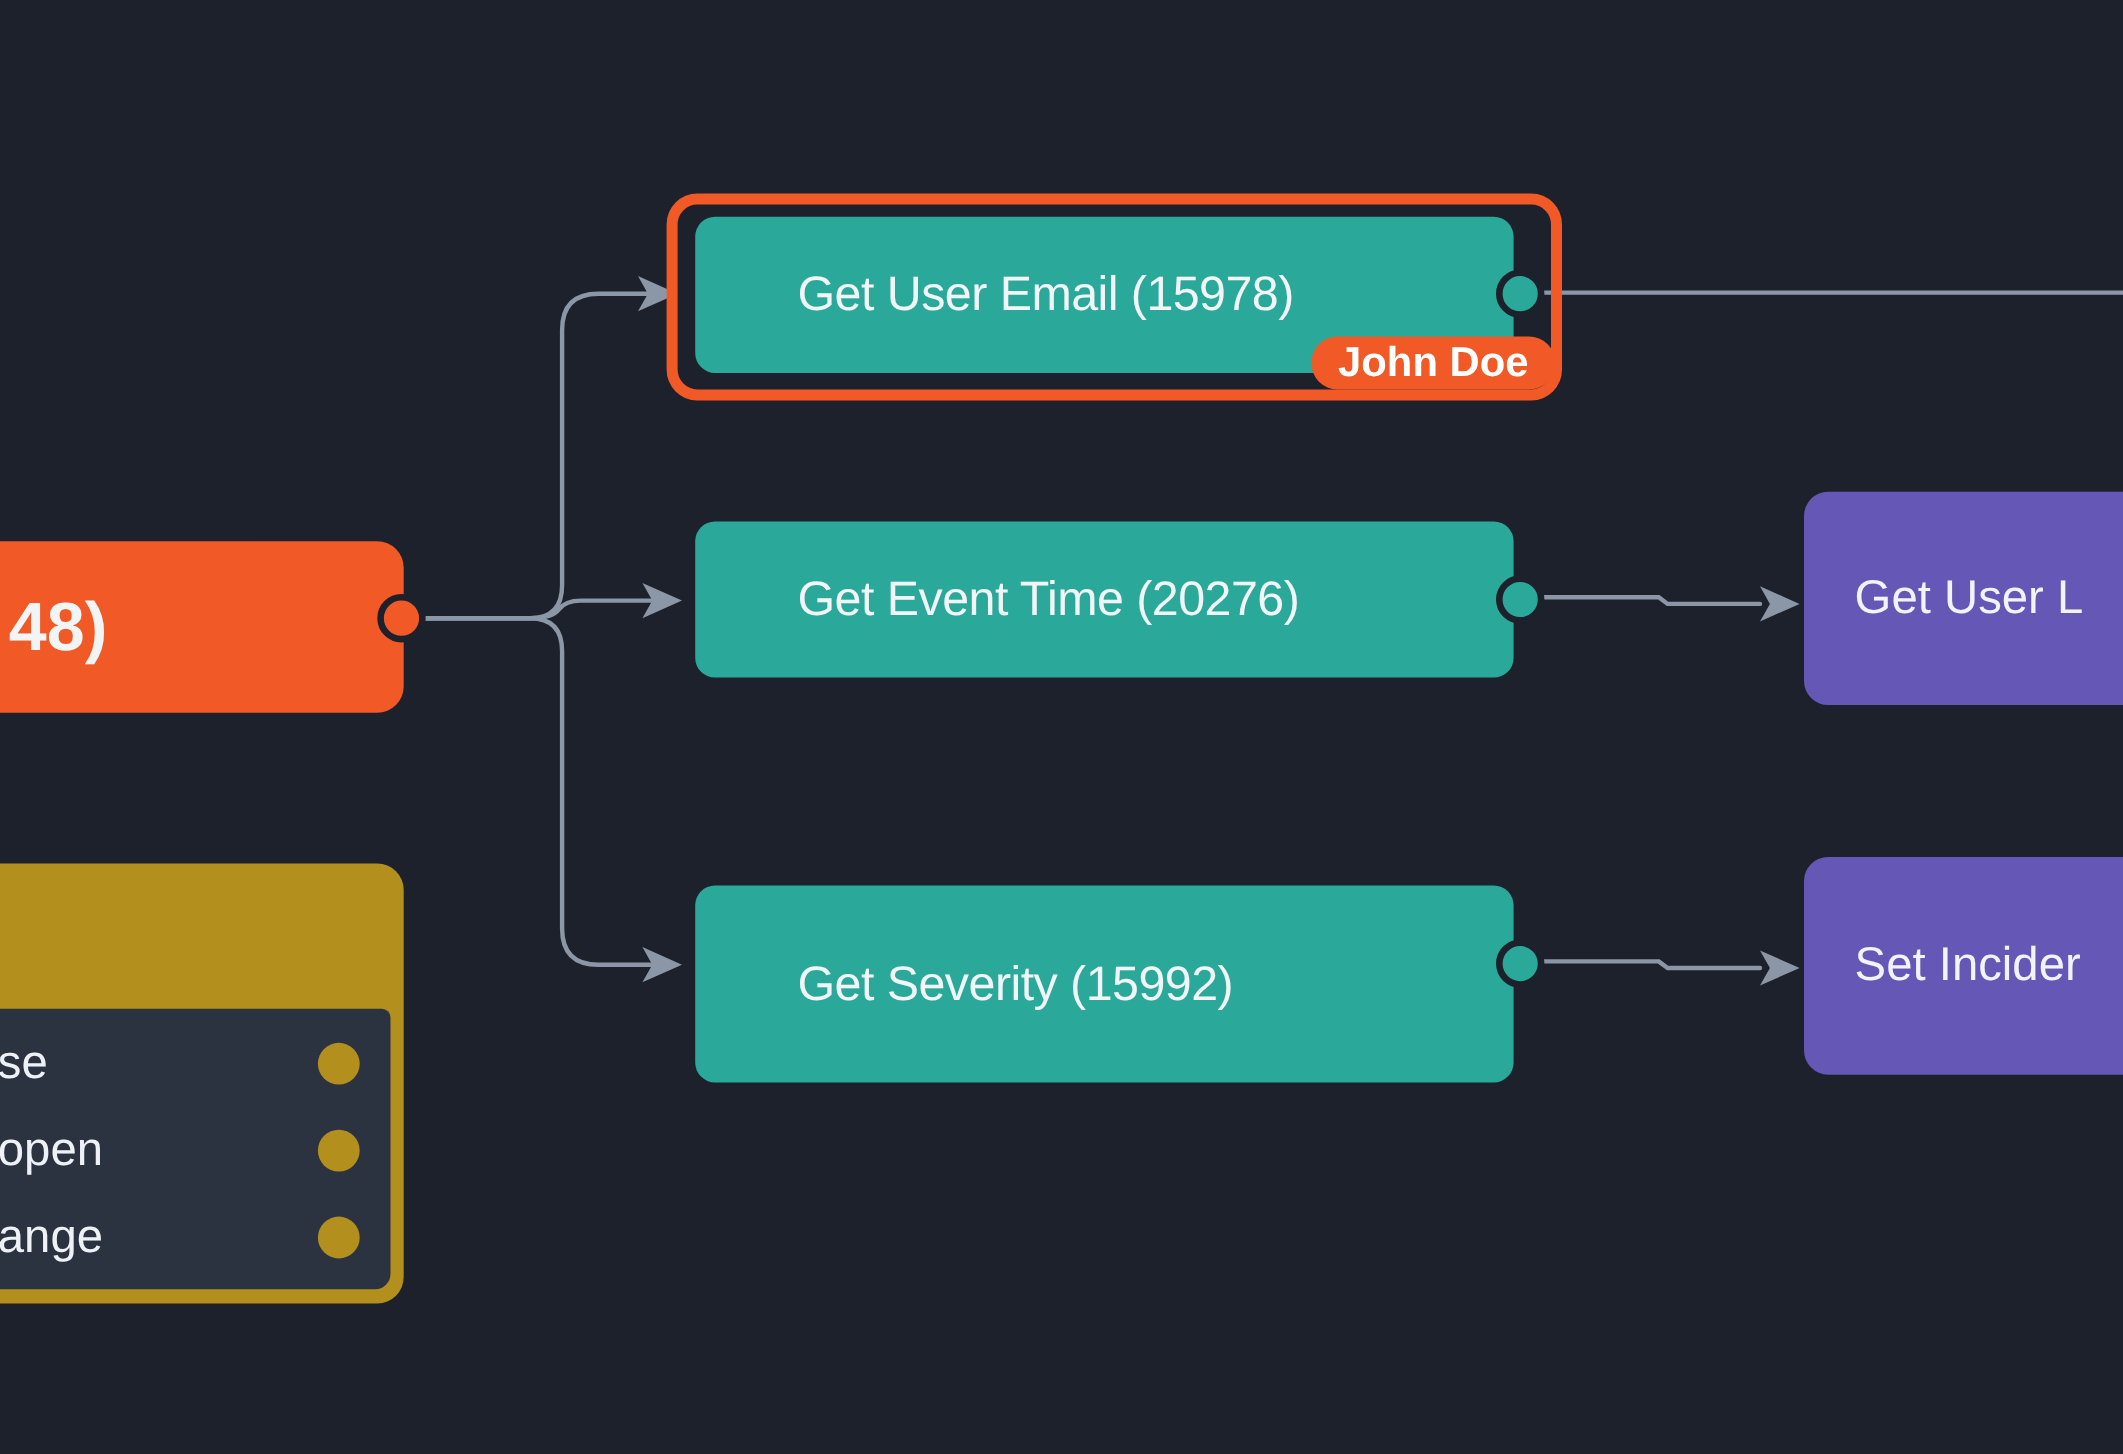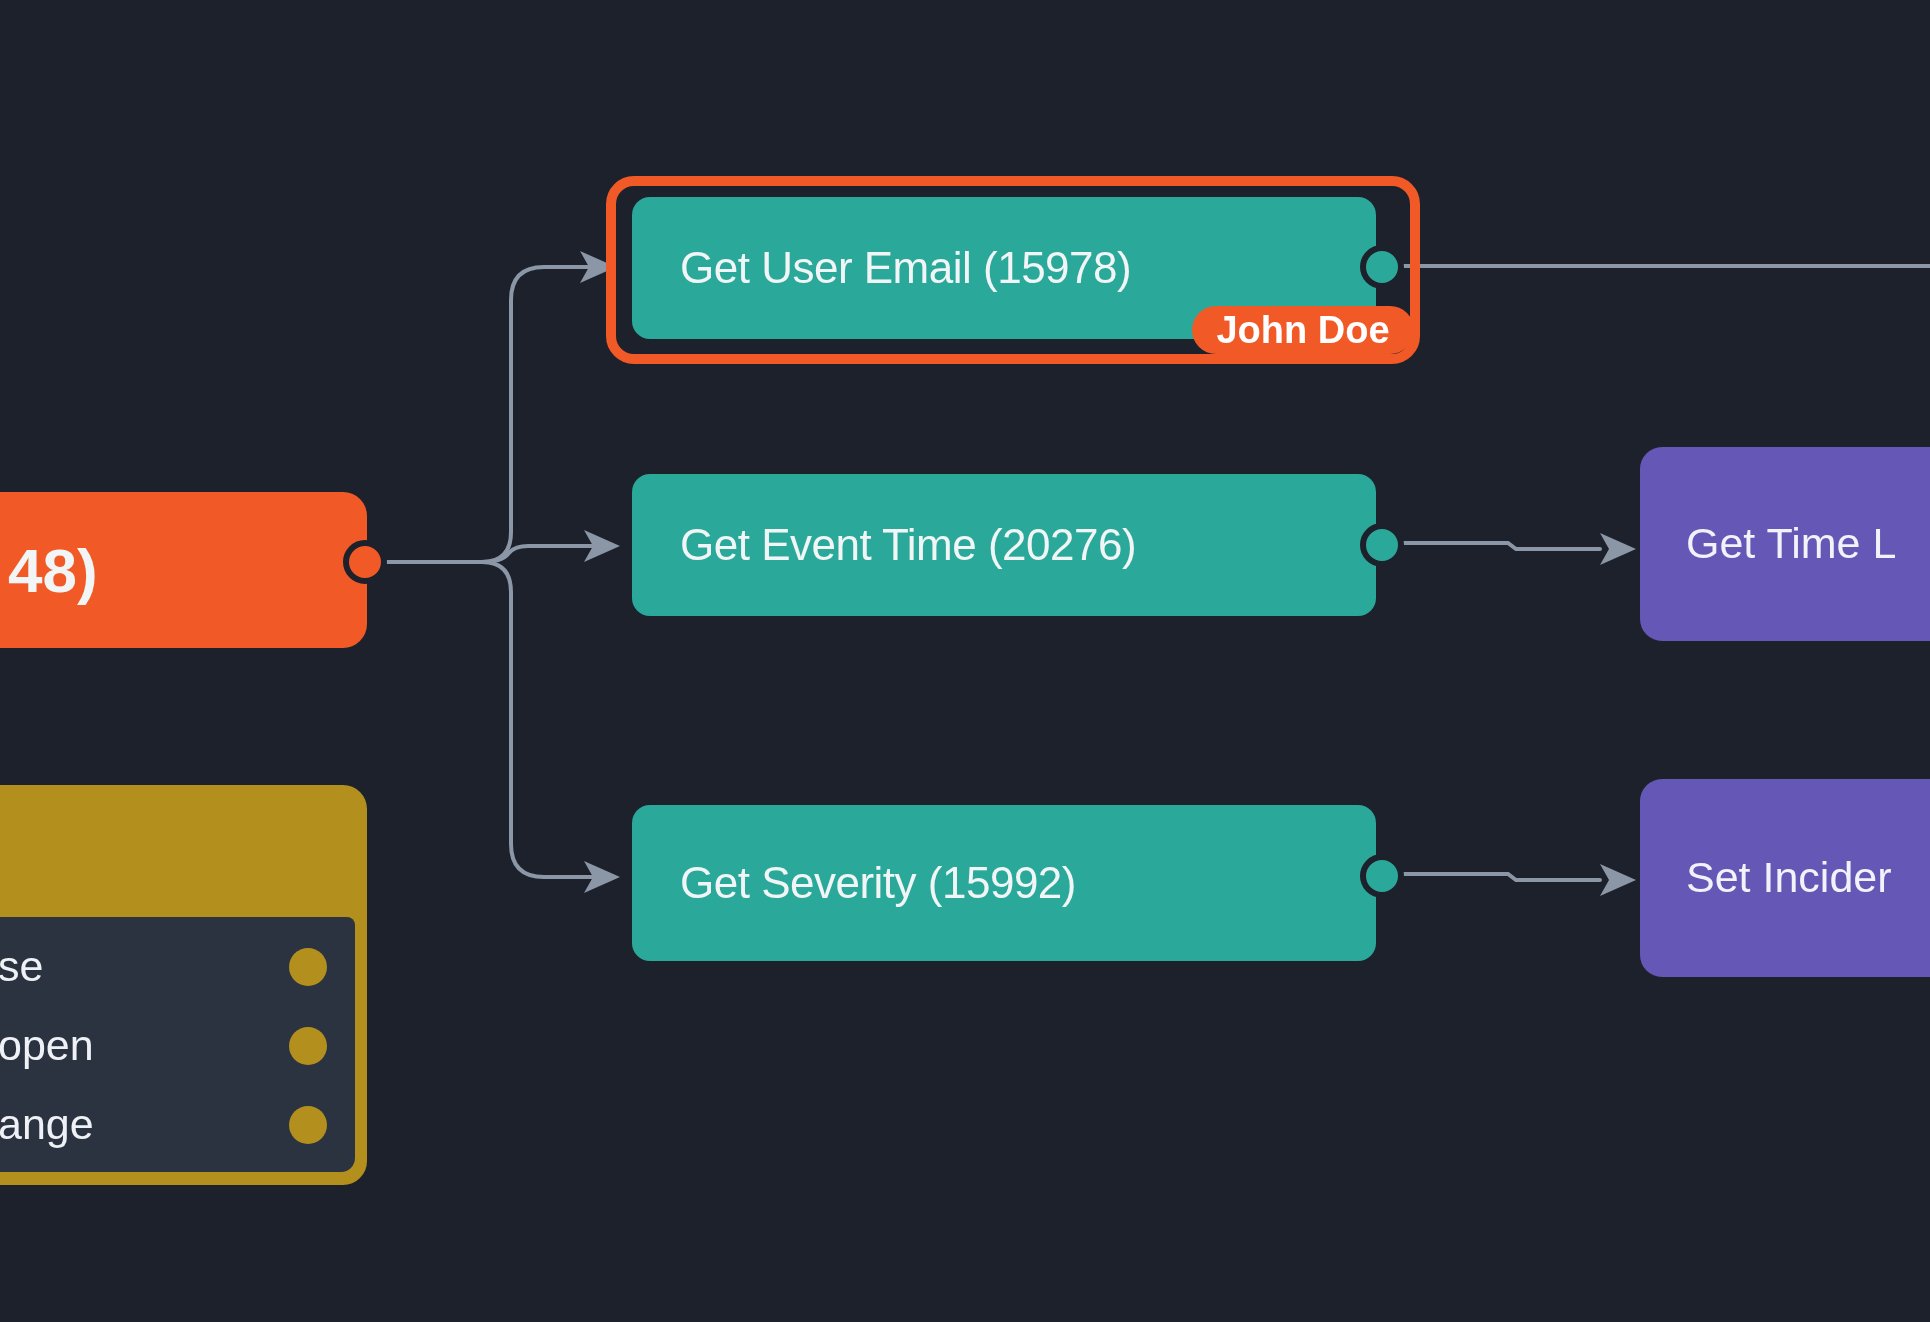--- a/index.html
+++ b/index.html
@@ -18,21 +18,21 @@
     z-index: 3;
     display: flex;
     align-items: center;
     color: #f2f5f6;
   }
   .node-action {
     background: #2aa99b;
     border-radius: 18px;
     width: 744px;
     height: 142px;
-    padding-left: 48px;
+    padding-left: 93px;
     font-size: 44px;
     font-weight: 500;
     letter-spacing: -0.5px;
   }
   .node-start {
     background: #f15a26;
     border-radius: 24px;
     left: -60px; top: 492px;
     width: 427px; height: 156px;
     padding-left: 68px;
@@ -44,21 +44,21 @@
     border-radius: 22px;
     width: 350px;
     padding-left: 46px;
     font-size: 43px;
     font-weight: 500;
     line-height: 1.28;
     color: #f1f2fa;
   }
   #node-get-user-email { left: 632px; top: 197px; }
   #node-get-event-time { left: 632px; top: 474px; }
-  #node-get-severity   { left: 632px; top: 805px; height: 156px; }
+  #node-get-severity   { left: 632px; top: 805px; height: 179px; }
   #node-get-audit      { left: 1640px; top: 447px; height: 194px; }
   #node-set-incident   { left: 1640px; top: 779px; height: 198px; }
 
   .selection-border {
     position: absolute;
     left: 606px; top: 176px;
     width: 814px; height: 188px;
     border: 10px solid #f15a26;
     border-radius: 28px;
     z-index: 2;
@@ -196,21 +196,21 @@
       </div>
       <div class="decision-row">
         <span>ange</span>
         <span class="decision-dot"></span>
       </div>
     </div>
   </div>
 
   <div class="node node-purple" id="node-get-audit">
     <span>
-      <span class="purple-label">Get Time L</span>
+      <span class="purple-label">Get User L</span>
     </span>
   </div>
 
   <div class="node node-purple" id="node-set-incident">
     <span>
       <span class="purple-label">Set Incider</span>
     </span>
   </div>
 
 </div>

